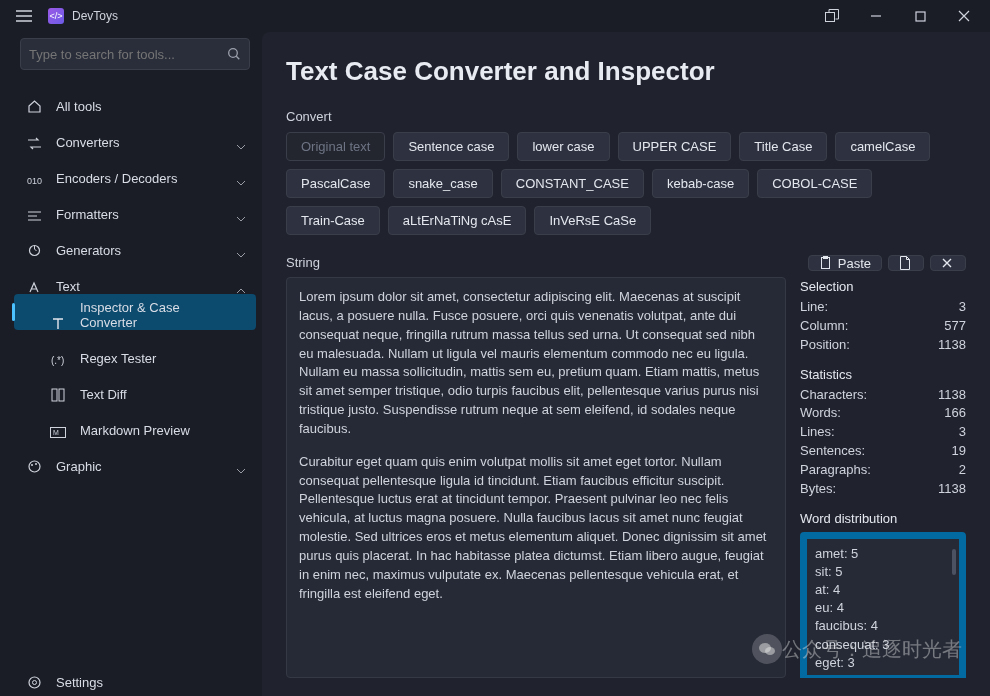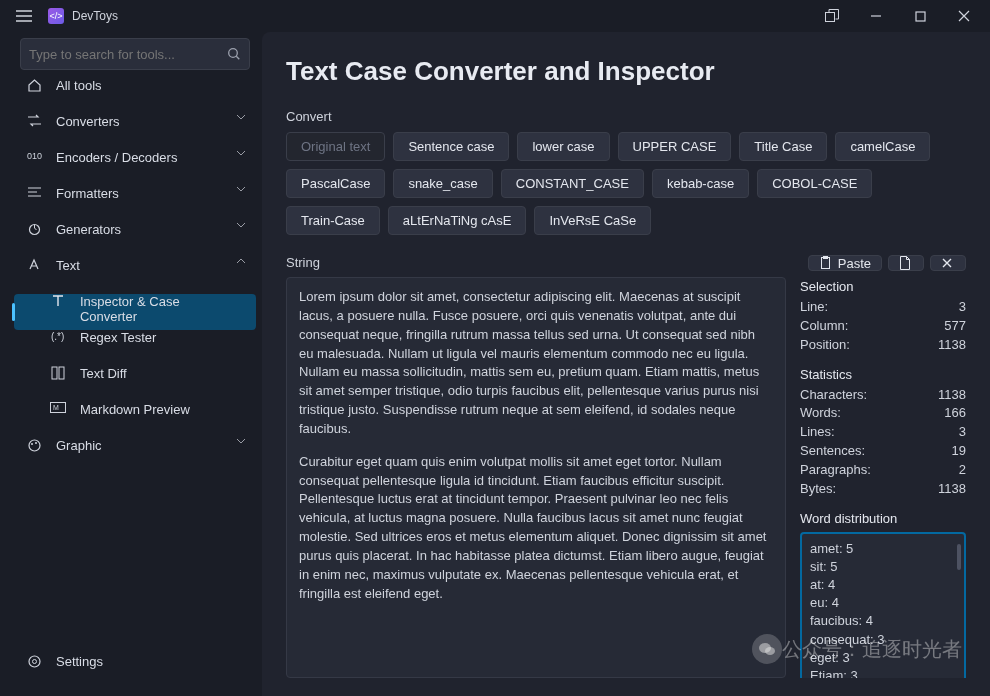--- a/index.html
+++ b/index.html
@@ -61,21 +61,21 @@
   color: #9ba0ad;
 }
 .search-box input {
   flex:1; background:transparent; border:none; outline:none;
   color:#cfd3dc; font-size:13px;
 }
 .search-box .search-ic { margin-left: 6px; }
 .nav { flex:1; overflow: hidden; }
 .nav-item {
   height: 36px;
-  display:flex; align-items:flex-start;
+  display:flex; align-items:flex-end;
   padding: 0 16px 0 16px;
   cursor:pointer;
   color:#d9dde6;
   font-size: 13px;
   position:relative;
 }
 .nav-item .nav-icon {
   width: 20px;
   display:flex; justify-content:center;
   margin-right: 12px;
@@ -185,21 +185,21 @@
   color: #e4e7ee;
   margin: 2px 0 4px 0;
 }
 .info-pane .kv {
   display:flex; justify-content:space-between;
   line-height: 1.45;
   color:#cfd3dc;
 }
 .word-dist {
   background: #262a36;
-  border: 2px solid #0369a1;
+  border: 7px solid #0369a1;
   border-radius: 4px;
   margin-top: 6px;
   padding: 6px 8px;
   height: 150px;
   overflow: hidden;
   position:relative;
 }
 .word-dist .wd-line { line-height: 1.4; }
 .scrollbar-thumb {
   position:absolute; right:3px; top:10px;

